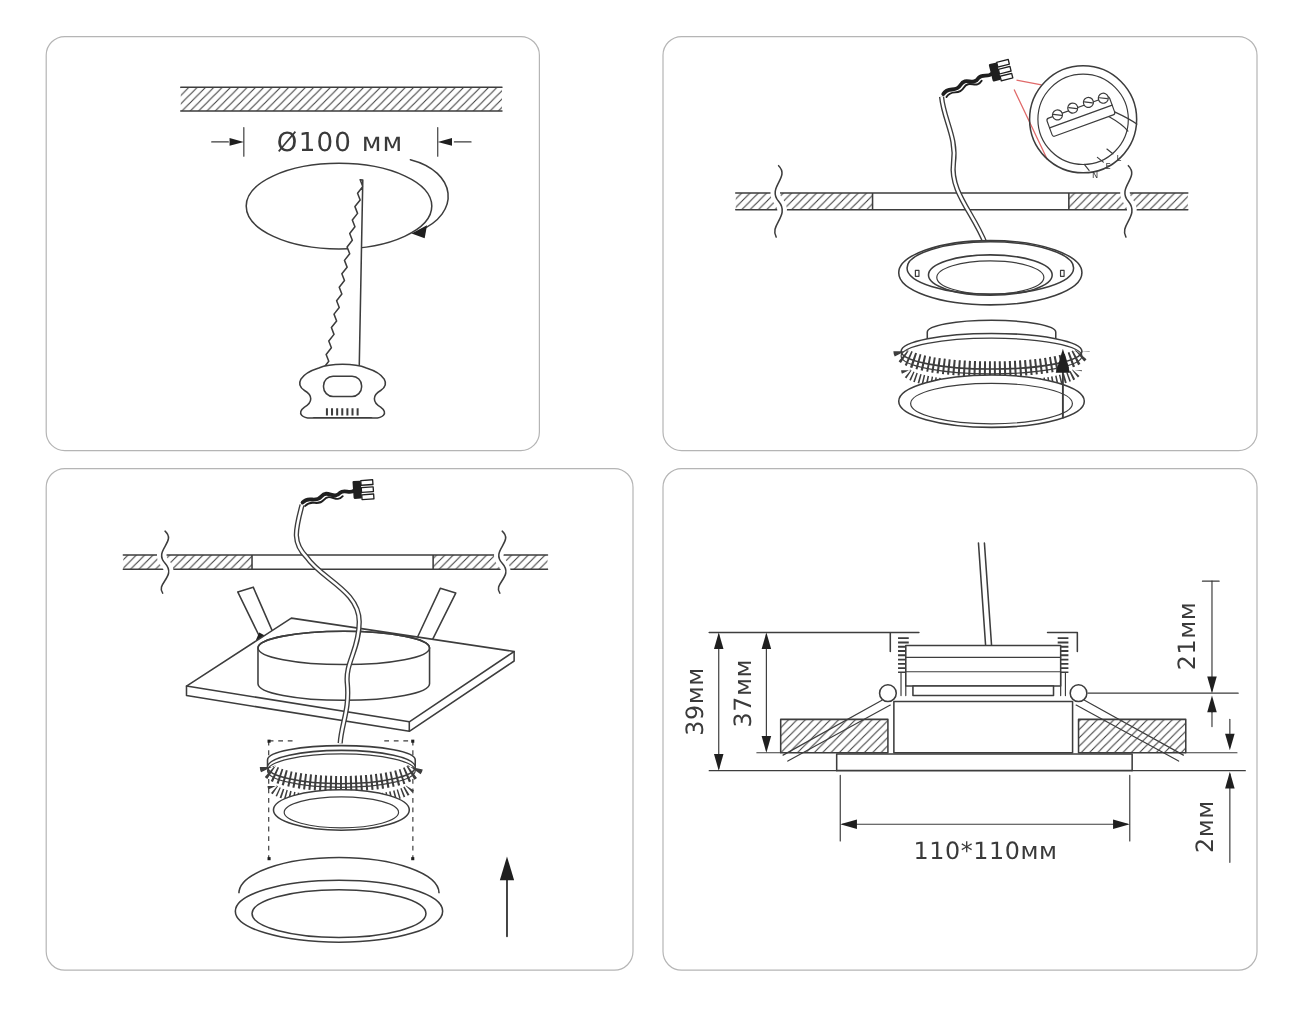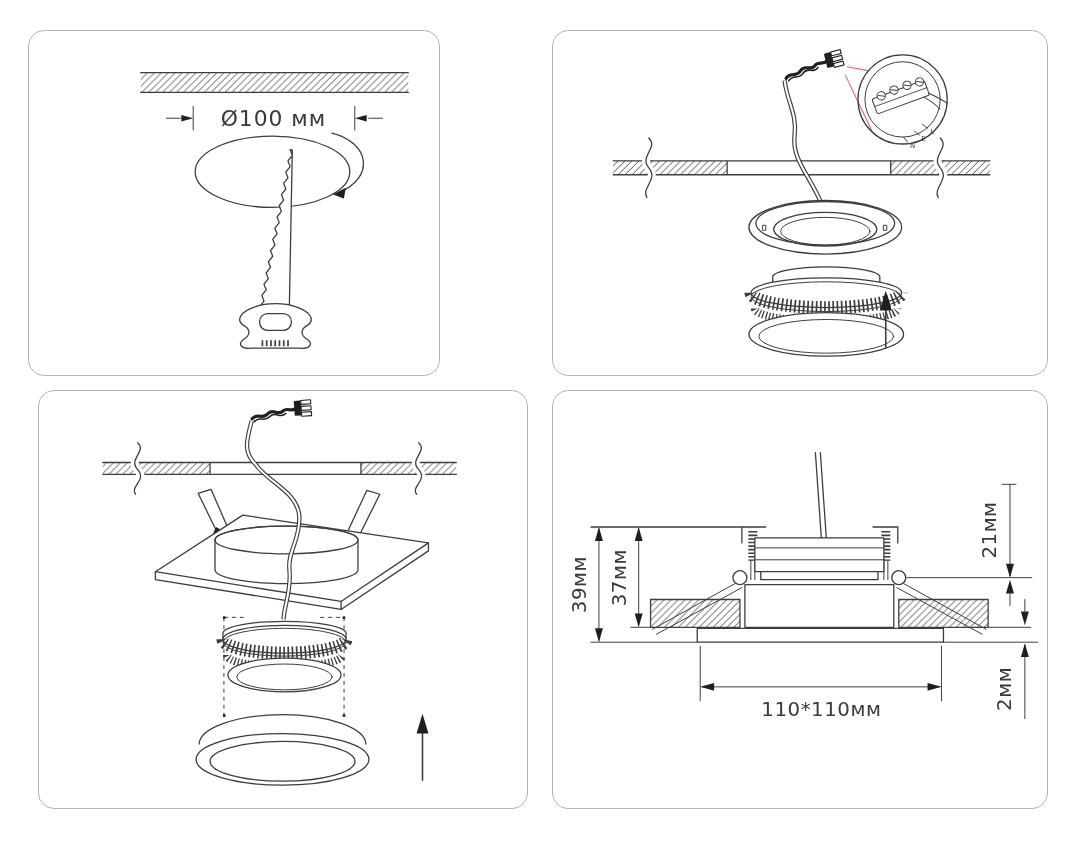--- a/index.html
+++ b/index.html
@@ -1,21 +1,21 @@
 <!DOCTYPE html>
 <html style="--line: #3d3d3d; --panel-border: #b5b5b5; --accent-red: #e06a6a; --dark: #1f1f1f; --background: #ffffff; --text: #3a3a3a;"><head>
 <meta charset="utf-8">
 <style>
   :root{
     --line:#3d3d3d; --panel-border:#b5b5b5; --accent-red:#e06a6a; --dark:#1f1f1f; --background:#ffffff; --text:#3a3a3a;
   }
   html,body{margin:0;padding:0;background:var(--background);}
   .sheet{position:relative;width:1088px;height:846px;background:var(--background);font-family:"DejaVu Sans","Liberation Sans",sans-serif;}
   .panel{position:absolute;border:1.6px solid var(--panel-border);border-radius:16px;background:#fff;box-sizing:border-box;}
-  #panel1{left:28px;top:30px;width:412px;height:346px;}
+  #panel1{left:38px;top:30px;width:412px;height:346px;}
   #panel2{left:552px;top:30px;width:496px;height:346px;}
   #panel3{left:38px;top:390px;width:490px;height:419px;}
   #panel4{left:552px;top:390px;width:496px;height:419px;}
   svg{display:block;}
   .s{stroke:var(--line);fill:none;stroke-width:1.3;stroke-linecap:round;stroke-linejoin:round;}
   .sf{stroke:var(--line);fill:#fff;stroke-width:1.3;stroke-linejoin:round;}
   .thin{stroke-width:1;}
   .gap{stroke:#fff;fill:none;stroke-width:8;stroke-linecap:round;}
   .wireO{stroke:var(--line);fill:none;stroke-width:4.4;}
   .wireI{stroke:#fff;fill:none;stroke-width:2.1;}

